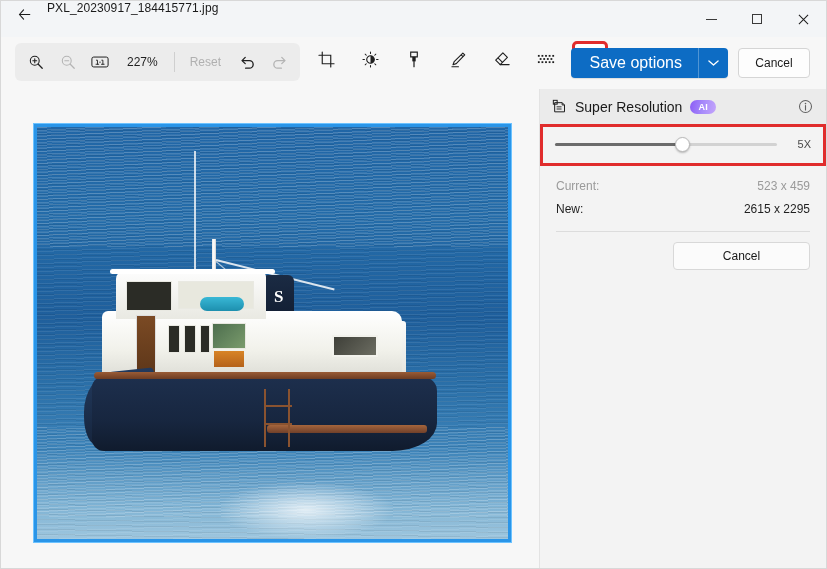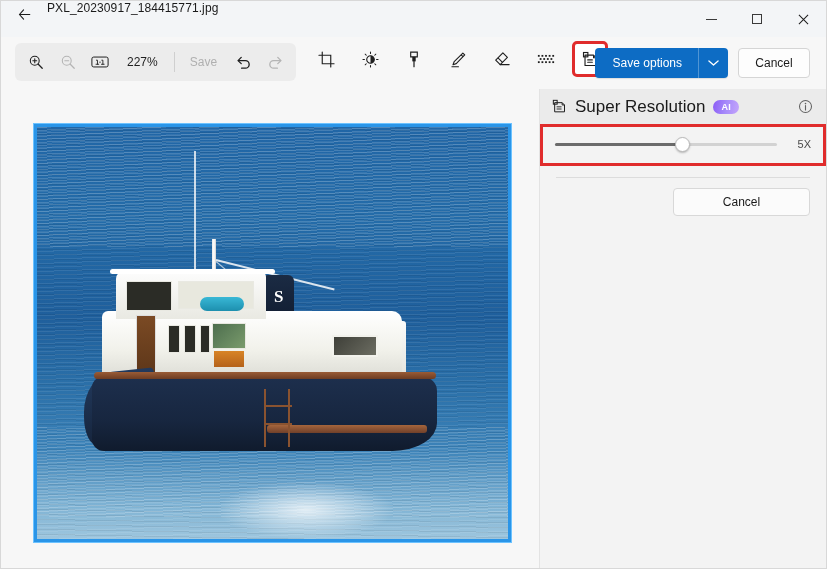--- a/index.html
+++ b/index.html
@@ -91,21 +91,21 @@
     position: absolute; right: 16px; top: 11px;
     display: flex; align-items: center; gap: 10px;
   }
   .save-split {
     display: flex; align-items: stretch; height: 30px;
     background: #0d6cc4; border-radius: 4px; overflow: hidden;
     cursor: pointer; box-shadow: 0 1px 1px rgba(0,0,0,.10);
   }
   .save-main {
     display: flex; align-items: center; padding: 0 16px 0 18px;
-    color: #fff; font-size: 12px;
+    color: #fff; font-size: 16px;
   }
   .save-chev {
     display: flex; align-items: center; justify-content: center;
     width: 30px; color: #fff;
     border-left: 1px solid rgba(255,255,255,.28);
   }
   .cancel-top {
     height: 30px; min-width: 72px; padding: 0 16px;
     display: flex; align-items: center; justify-content: center;
     background: #fdfdfd; border: 1px solid #d5d5d5; border-radius: 4px;
@@ -276,21 +276,21 @@
     border-left: 1px solid #e3e3e3;
     display: flex; flex-direction: column;
     position: relative;
   }
   .panel-header {
     height: 35px; flex: 0 0 35px;
     background: #ebebeb;
     display: flex; align-items: center; padding: 0 8px 0 12px;
     gap: 8px;
   }
-  .panel-title { font-size: 17px; color: #1a1a1a; }
+  .panel-title { font-size: 14px; color: #1a1a1a; }
   .ai-badge {
     font-size: 9px; color: #ffffff; font-weight: bold;
     padding: 2px 8px; border-radius: 9px;
     background: linear-gradient(100deg,#8b5cf6 0%,#a78bfa 50%,#c4a5fb 100%);
     letter-spacing: .4px;
   }
   .info-btn {
     margin-left: auto; width: 26px; height: 26px;
     display: flex; align-items: center; justify-content: center;
     border-radius: 4px; cursor: pointer; color: #616161;
@@ -392,21 +392,21 @@
       <div class="tb-btn">
         <svg width="18" height="14" viewBox="0 0 20 15">
           <rect x="1" y="2" width="18" height="11" rx="2" fill="none" stroke="currentColor" stroke-width="1.1"></rect>
           <path d="M6 5.5 L7.2 5.5 L7.2 10 M5.6 10 L8.6 10" stroke="currentColor" stroke-width="1" fill="none" stroke-linecap="round"></path>
           <circle cx="10" cy="7.7" r=".7" fill="currentColor"></circle>
           <path d="M12 5.5 L13.2 5.5 L13.2 10 M11.6 10 L14.6 10" stroke="currentColor" stroke-width="1" fill="none" stroke-linecap="round"></path>
         </svg>
       </div>
       <div class="zoom-pct">227%</div>
       <div class="vdiv"></div>
-      <div class="reset-btn">Save</div>
+      <div class="reset-btn">Reset</div>
       <div class="tb-btn">
         <svg width="17" height="17" viewBox="0 0 18 18">
           <path d="M4 7 H11 a4 4 0 0 1 0 8 H7" fill="none" stroke="currentColor" stroke-width="1.4" stroke-linecap="round"></path>
           <path d="M6.6 3.6 L3.2 7 L6.6 10.2" fill="none" stroke="currentColor" stroke-width="1.4" stroke-linecap="round" stroke-linejoin="round"></path>
         </svg>
       </div>
       <div class="tb-btn disabled">
         <svg width="17" height="17" viewBox="0 0 18 18">
           <path d="M14 7 H7 a4 4 0 0 0 0 8 H11" fill="none" stroke="currentColor" stroke-width="1.4" stroke-linecap="round"></path>
           <path d="M11.4 3.6 L14.8 7 L11.4 10.2" fill="none" stroke="currentColor" stroke-width="1.4" stroke-linecap="round" stroke-linejoin="round"></path>
@@ -568,20 +568,30 @@
         <div class="slider-row">
           <div class="slider">
             <div class="track-bg"></div>
             <div class="track-fill" style="width: 57%;"></div>
             <div class="thumb" style="left: 57%;"></div>
           </div>
           <div class="slider-value">5X</div>
         </div>
       </div>
 
+      <div class="info-rows">
+        <div class="info-row">
+          <span class="lbl-dim">Current:</span>
+          <span class="val-dim">523 x 459</span>
+        </div>
+        <div class="info-row">
+          <span class="lbl">New:</span>
+          <span class="val">2615 x 2295</span>
+        </div>
+      </div>
 
       <div class="panel-sep"></div>
 
       <div class="panel-cancel-wrap">
         <div class="panel-cancel">Cancel</div>
       </div>
     </div>
   </div>
 </div>
 

